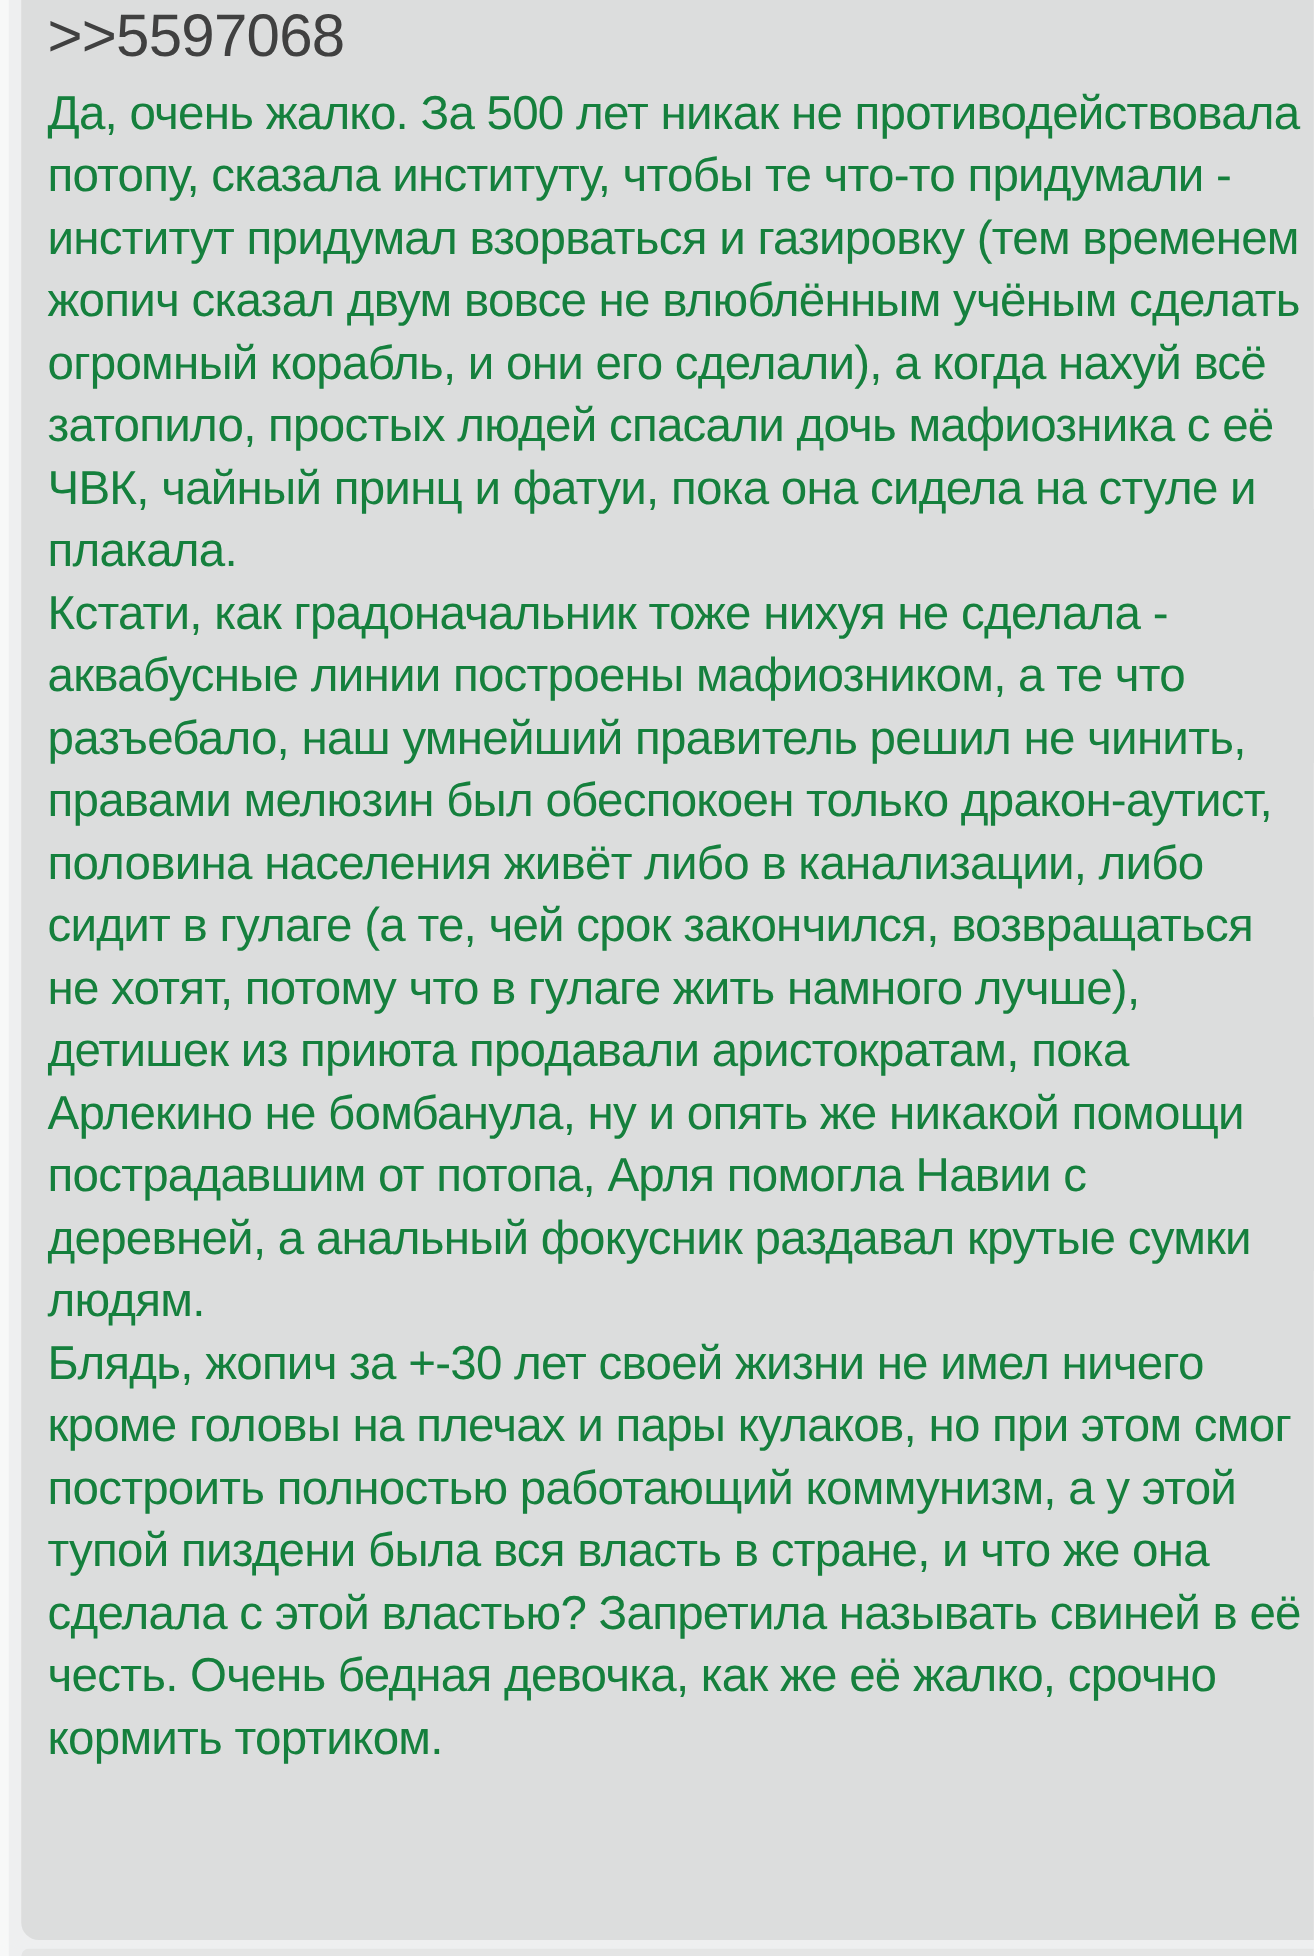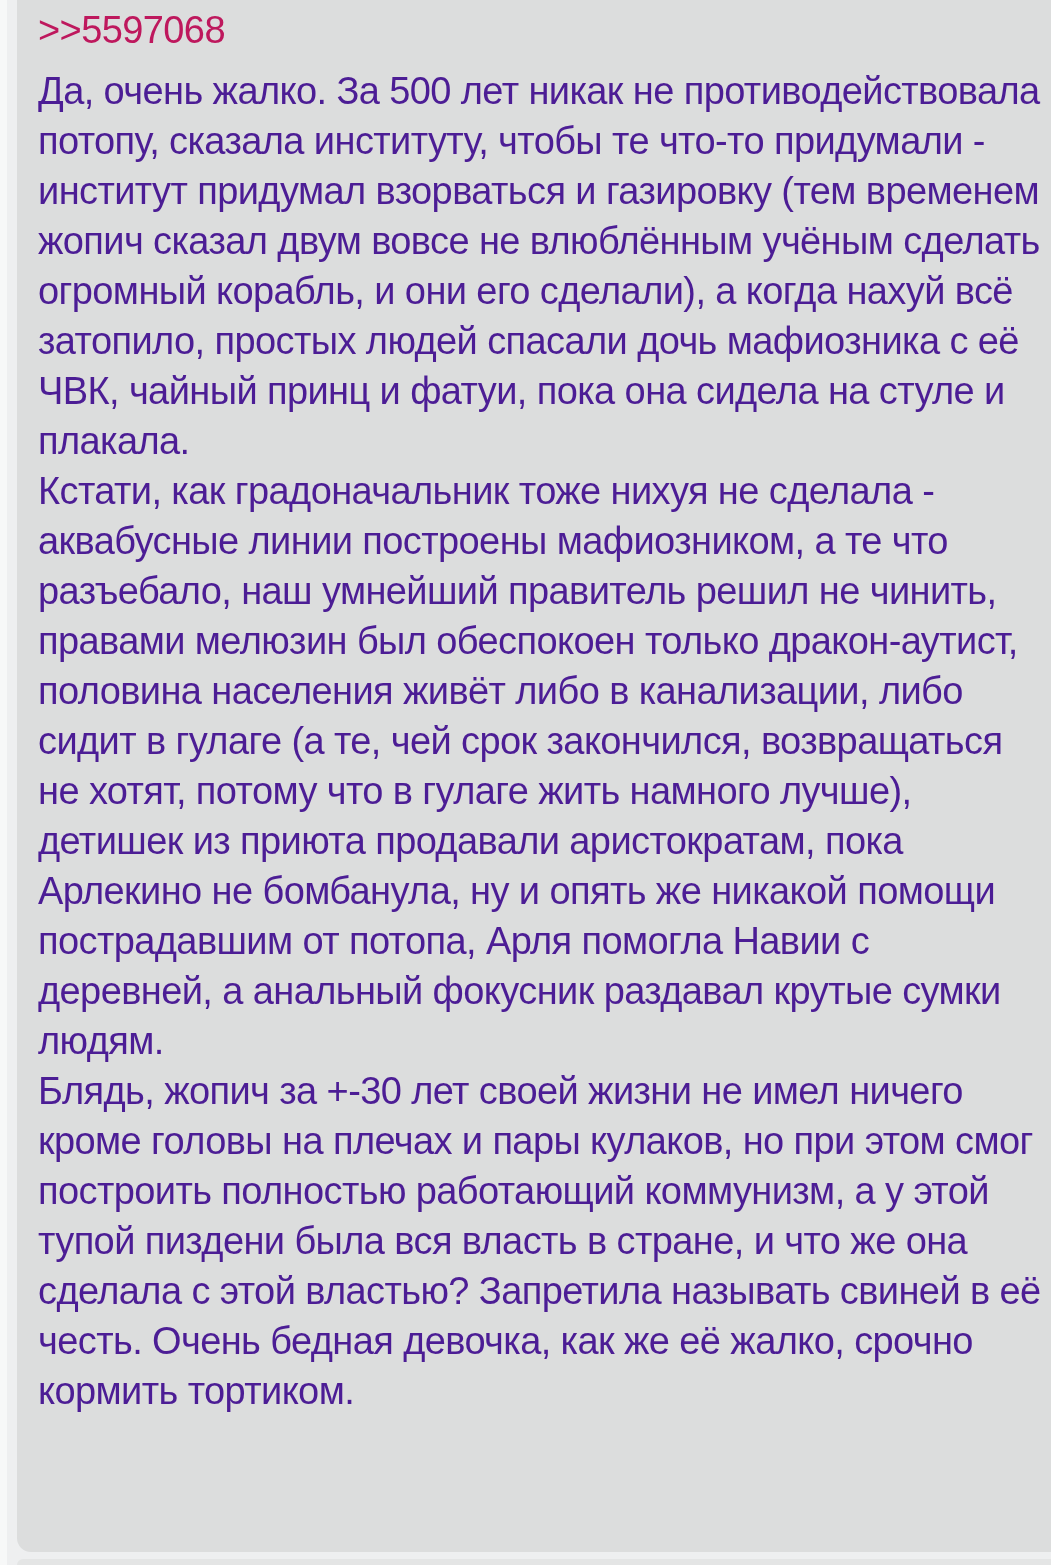--- a/index.html
+++ b/index.html
@@ -28,30 +28,30 @@
     top: 0;
     width: 1048px; 
     height: 1552px;
     box-sizing: border-box;
     background: #dcdddd;
     border-radius: 0 0 14px 14px;
     padding: 8px 16px 0 21px;
   }
   .reply-link {
     display: inline-block;
-    color: #be185d;
-    font-size: 38px;
+    color: #404040;
+    font-size: 48px;
     line-height: 44px;
     letter-spacing: -0.6px;
     text-decoration: none;
     margin-bottom: 14px;
     cursor: pointer;
   }
   .post-text {
-    color: #4c1d95;
+    color: #15803d;
     font-size: 38px;
     line-height: 50px;
     letter-spacing: -0.6px;
   }
   .post-paragraph {
     margin: 0;
     padding: 0;
   }
   .next-post-edge {
     position: absolute;

